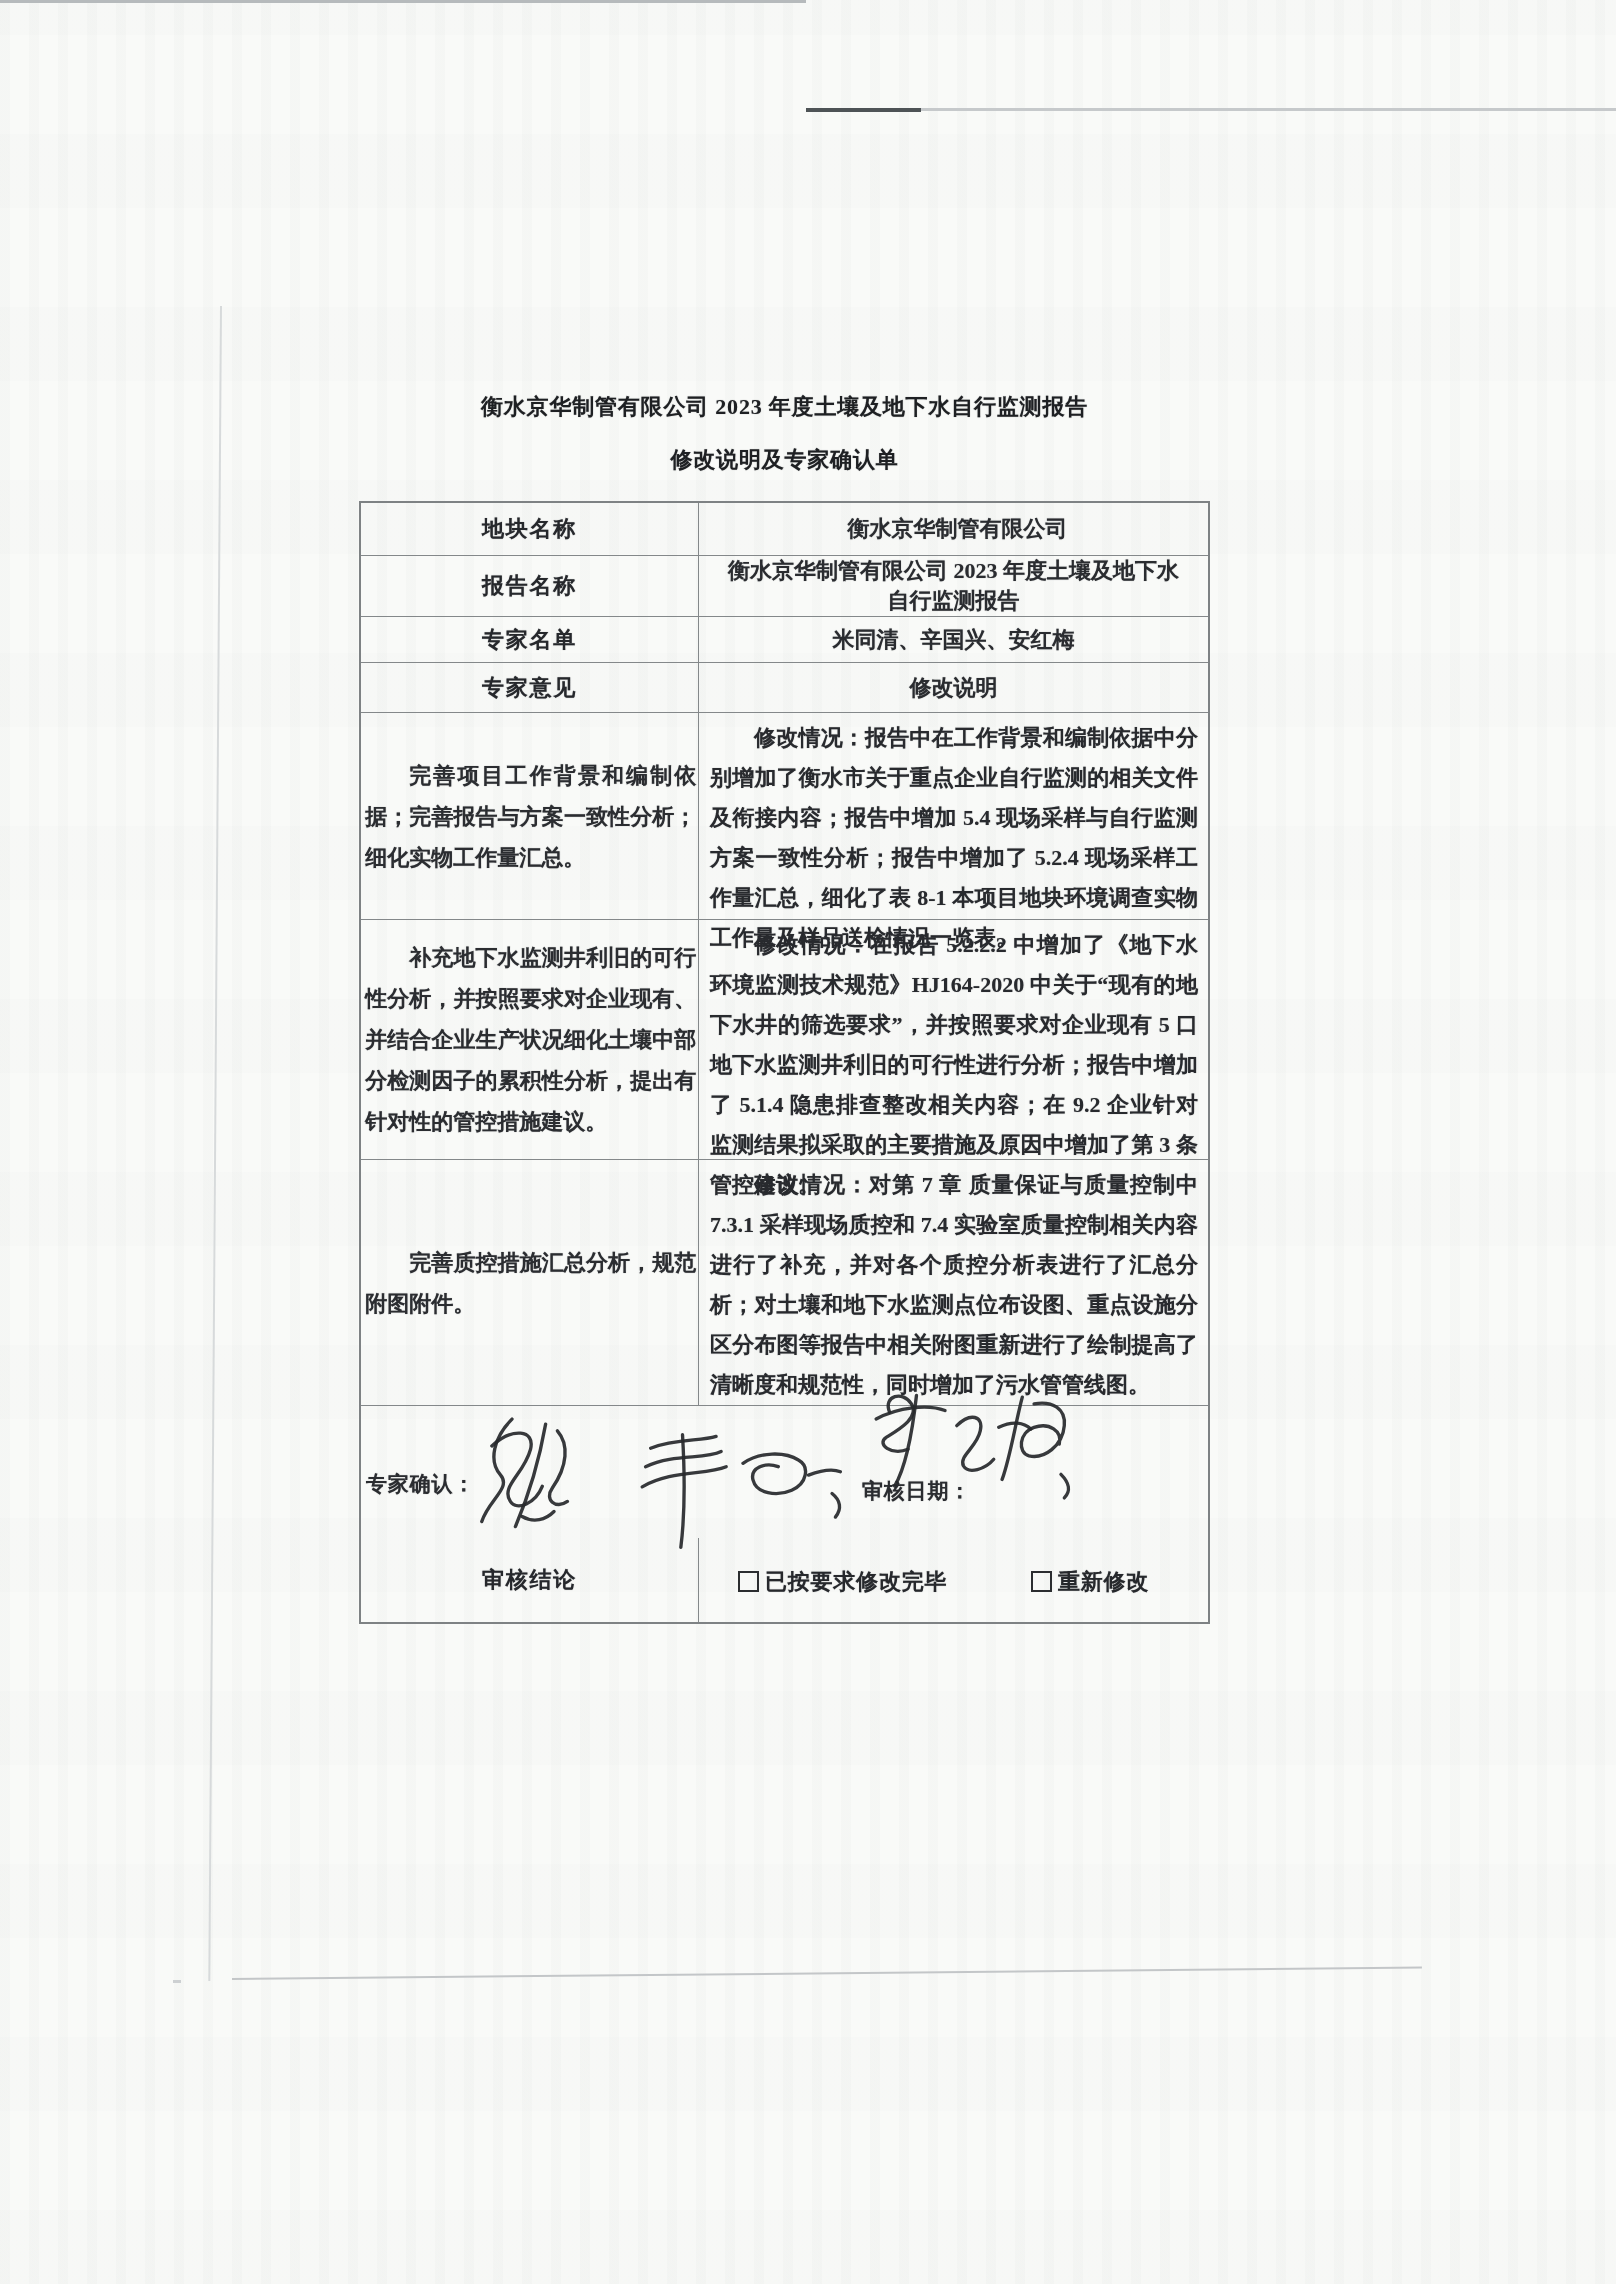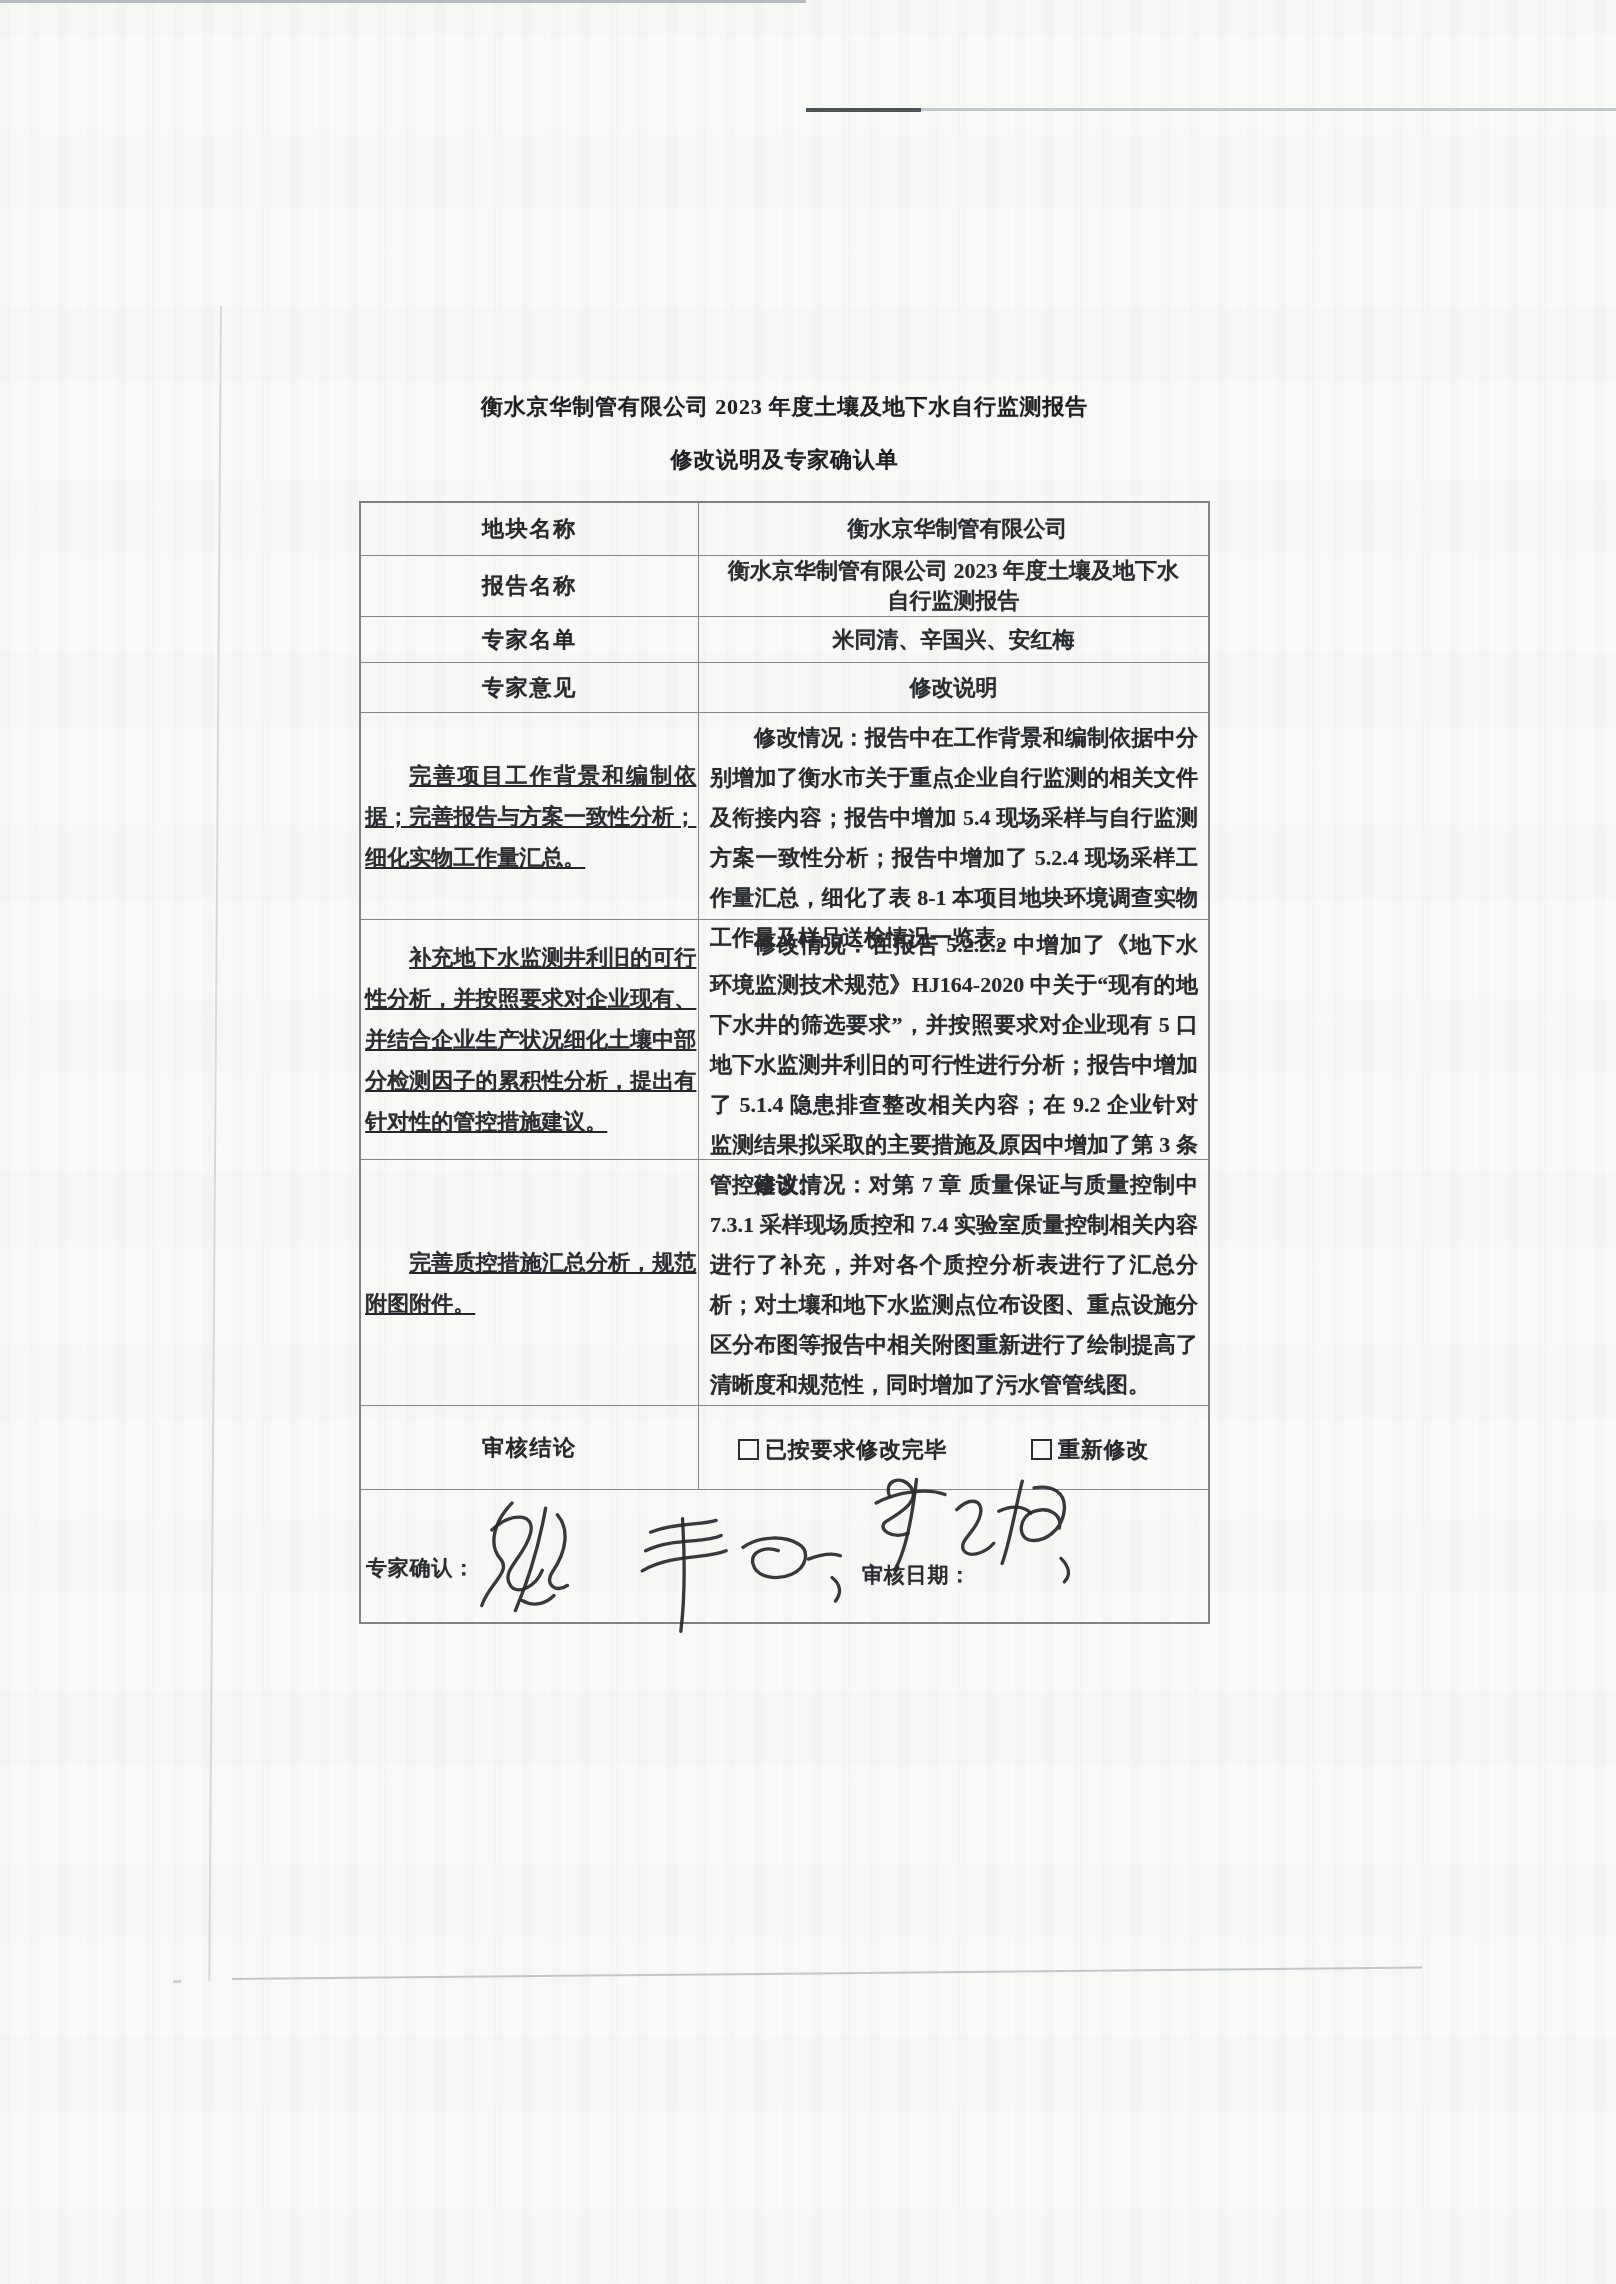--- a/index.html
+++ b/index.html
@@ -44,21 +44,21 @@
     width:338px;box-sizing:border-box;border-right:1.7px solid #84888a;
     display:flex;align-items:center;justify-content:center;
     font-weight:700;letter-spacing:1.7px;color:#26282c;
   }
   .cell-value{
     flex:1;display:flex;flex-direction:column;align-items:center;justify-content:center;
     text-align:center;font-weight:700;color:#2a2c30;line-height:30px;
   }
   .op-left{
     width:338px;box-sizing:border-box;border-right:1.7px solid #84888a;
-    display:flex;align-items:center;padding:0 1.7px 0 4.2px;text-decoration:underline;
+    display:flex;align-items:center;padding:0 1.7px 0 4.2px;
   }
   .op-left p{margin:0;text-indent:2em;text-align:justify;line-height:41px;font-weight:700;color:#2b2d31;}
   .op-right{flex:1;box-sizing:border-box;padding:5px 10px 0 11px;}
   .op-right p{margin:0;text-indent:2em;text-align:justify;line-height:40px;font-weight:700;color:#282a2e;}
 
   .r1{height:53px;gap:8px;} .r2{height:61px;} .r3{height:46px;} .r4{height:45px;} .r5{height:50px;}
   .r6{height:207px;} .r7{height:240px;} .r8{height:246px;} .r9{height:84px;} .r10{height:132px;border-bottom:none;}
 
   
   .review-options{flex:1;position:relative;font-weight:700;color:#26282c;}
@@ -139,32 +139,20 @@
 
     <div class="t-row r8">
       <div class="op-left">
         <p class="scan-text">完善质控措施汇总分析，规范附图附件。</p>
       </div>
       <div class="op-right">
         <p class="scan-text">修改情况：对第 7 章 质量保证与质量控制中 7.3.1 采样现场质控和 7.4 实验室质量控制相关内容进行了补充，并对各个质控分析表进行了汇总分析；对土壤和地下水监测点位布设图、重点设施分区分布图等报告中相关附图重新进行了绘制提高了清晰度和规范性，同时增加了污水管管线图。</p>
       </div>
     </div>
 
-    <div class="t-row r9">
-      <div class="cell-label scan-text">审核结论</div>
-      <div class="review-options">
-        <span class="review-opt o1 scan-text">
-          <span class="chk"></span><span>已按要求修改完毕</span>
-        </span>
-        <span class="review-opt o2 scan-text">
-          <span class="chk"></span><span>重新修改</span>
-        </span>
-      </div>
-    </div>
-
     <div class="t-row r10 confirm-row">
       <span class="confirm-label scan-text">专家确认：</span>
       <span class="date-label scan-text">审核日期：</span>
 
       <span class="sig sig1">
         <svg width="135" height="126" viewBox="0 0 160 150">
           <path d="M58,12 C36,34 30,62 44,78 C58,94 30,108 22,134"></path>
           <path d="M34,44 C58,22 86,24 80,48 C72,78 44,92 56,110 C64,122 86,112 94,92"></path>
           <path d="M98,18 C92,52 80,98 62,140"></path>
           <path d="M112,26 C126,42 124,68 106,94 C96,108 110,120 124,110"></path>
@@ -191,15 +179,27 @@
           <path d="M68,16 C64,52 56,100 42,124"></path>
           <path d="M116,52 C132,36 148,40 144,58 C140,78 118,88 124,100 C130,110 150,104 160,92"></path>
           <path d="M166,54 C182,46 196,48 204,56"></path>
           <path d="M194,18 C186,48 180,88 170,116"></path>
           <path d="M208,26 C230,22 246,32 244,52 C242,76 220,92 202,88 C188,84 190,60 208,54 C226,48 242,58 238,74"></path>
           <path d="M240,110 C250,120 252,130 244,138"></path>
         </svg>
       </span>
     </div>
 
+    <div class="t-row r9">
+      <div class="cell-label scan-text">审核结论</div>
+      <div class="review-options">
+        <span class="review-opt o1 scan-text">
+          <span class="chk"></span><span>已按要求修改完毕</span>
+        </span>
+        <span class="review-opt o2 scan-text">
+          <span class="chk"></span><span>重新修改</span>
+        </span>
+      </div>
+    </div>
+
   </div>
 </div>
 
 
 </body></html>

